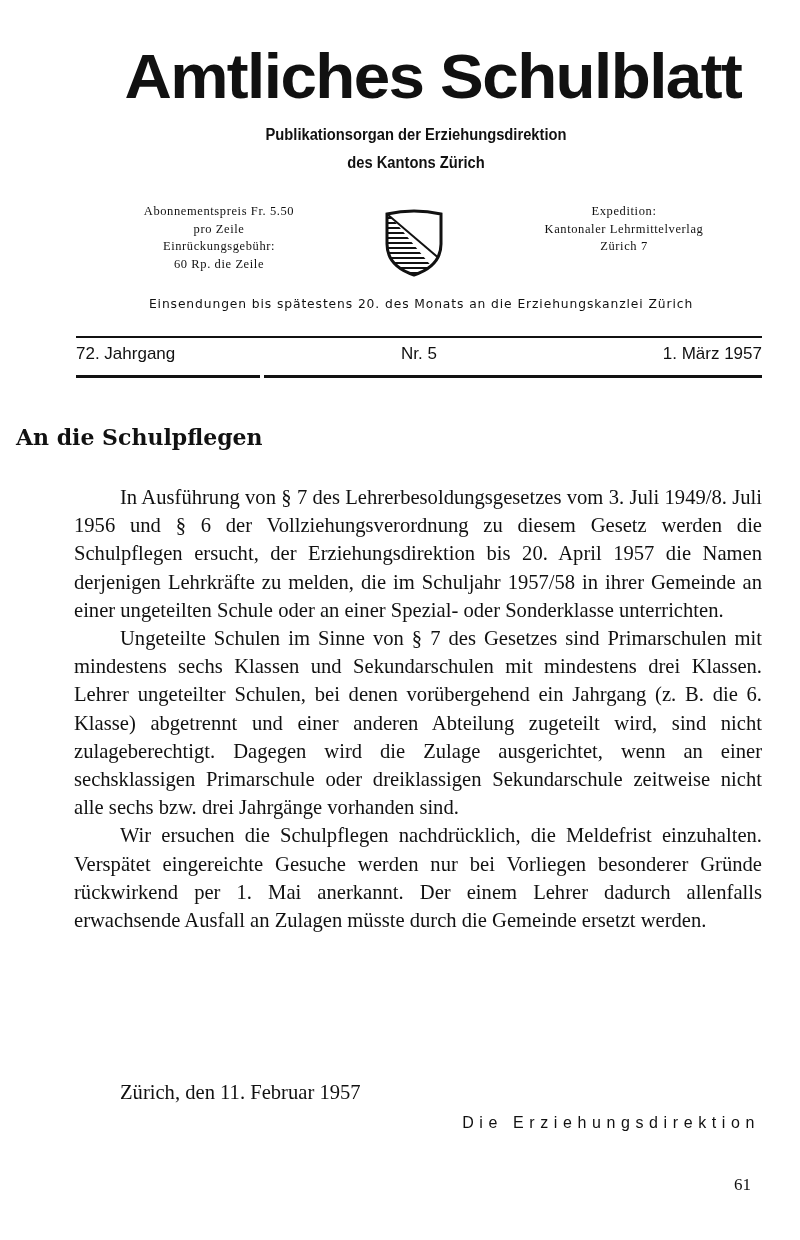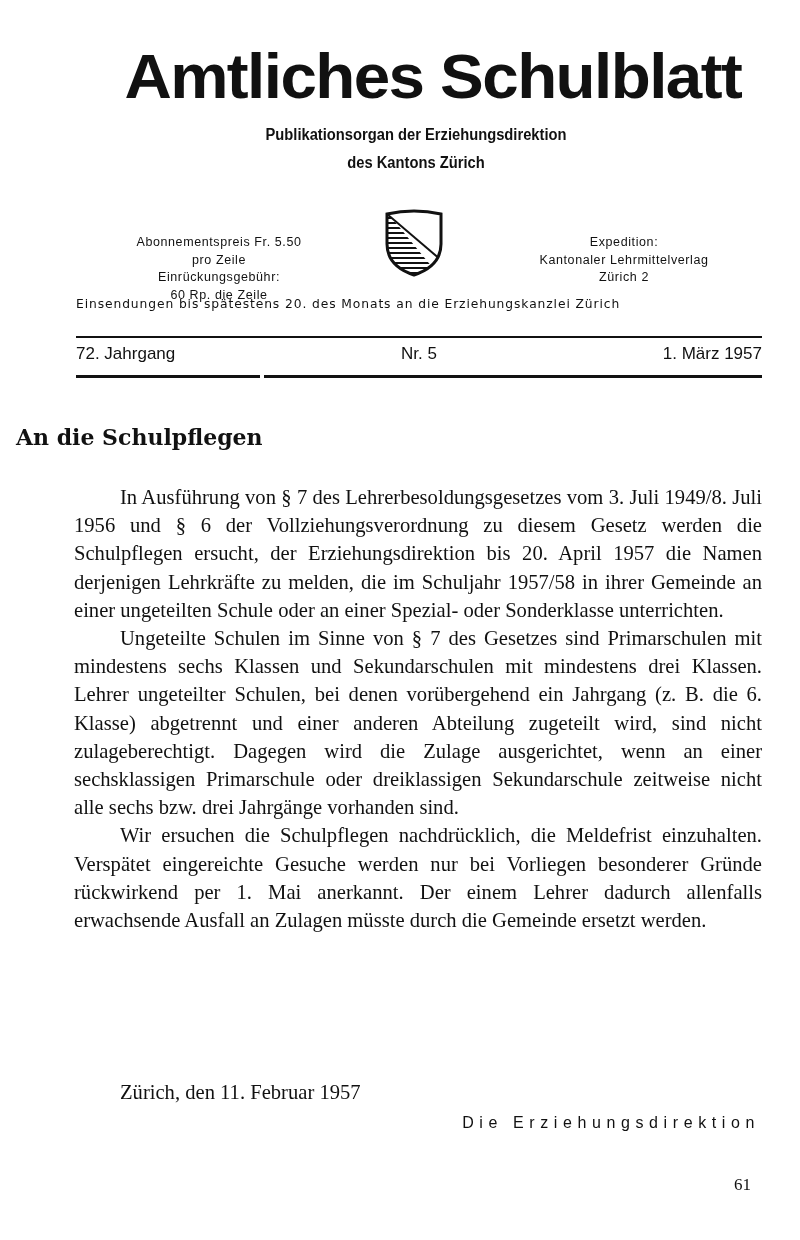--- a/index.html
+++ b/index.html
@@ -14,30 +14,30 @@
   }
   .subtitle {
     position: absolute; left: 0; width: 800px; text-align: center;
     font-family: "Liberation Sans", sans-serif; font-weight: 700;
     font-size: 16px; transform: scaleX(0.92);
   }
   .sub1 { top: 126px; }
   .sub2 { top: 154px; }
 
   .info-block {
-    position: absolute; font-family: Liberation Sans, sans-serif;
-    font-size: 12.5px; line-height: 17.5px; text-align: center; letter-spacing: 0.6px; margin-top: 31px;
+    position: absolute; font-family: Liberation Serif, serif;
+    font-size: 12.5px; line-height: 17.5px; text-align: center; letter-spacing: 0.6px;
   }
   .info-left { left: 88px; width: 230px; top: 203px; }
   .info-right { left: 488px; width: 240px; top: 203px; }
 
   .crest { position: absolute; left: 367px; top: 208px; width: 62px; height: 70px; }
 
   .submission {
-    position: absolute; left: 60px; width: 690px; top: 297px; text-align: left;
+    position: absolute; left: 60px; width: 690px; top: 297px; text-align: center;
     font-family: "DejaVu Sans", sans-serif; font-size: 12.3px; letter-spacing: 0.9px;
   }
 
   .rule { position: absolute; background: #111; }
   .rule-top { left: 60px; top: 336px; width: 686px; height: 2px; }
   .rule-bot-a { left: 60px; top: 375px; width: 184px; height: 3px; }
   .rule-bot-b { left: 248px; top: 375px; width: 498px; height: 3px; }
 
   .issue-row {
     position: absolute; left: 60px; top: 344px; width: 686px; height: 26px;
@@ -112,21 +112,21 @@
         <path d="M4 4 L62 4 L62 70 L58 70 Z" fill="#fff"></path>
         <line x1="4" y1="6" x2="58" y2="52" stroke="#111" stroke-width="2"></line>
       </g>
       <path d="M4 6 Q31 0 58 6 L58 36 Q58 58 31 67 Q4 58 4 36 Z" fill="none" stroke="#111" stroke-width="3"></path>
     </svg>
   </div>
 
   <div class="info-block info-right">
     <div>Expedition:</div>
     <div>Kantonaler Lehrmittelverlag</div>
-    <div>Zürich 2</div>
+    <div>Zürich 7</div>
   </div>
 
   <div class="submission">Einsendungen bis spätestens 20. des Monats an die Erziehungskanzlei Zürich</div>
 
   <div class="rule rule-top"></div>
   <div class="issue-row">
     <span>72. Jahrgang</span>
     <span>Nr. 5</span>
     <span>1. März 1957</span>
   </div>

